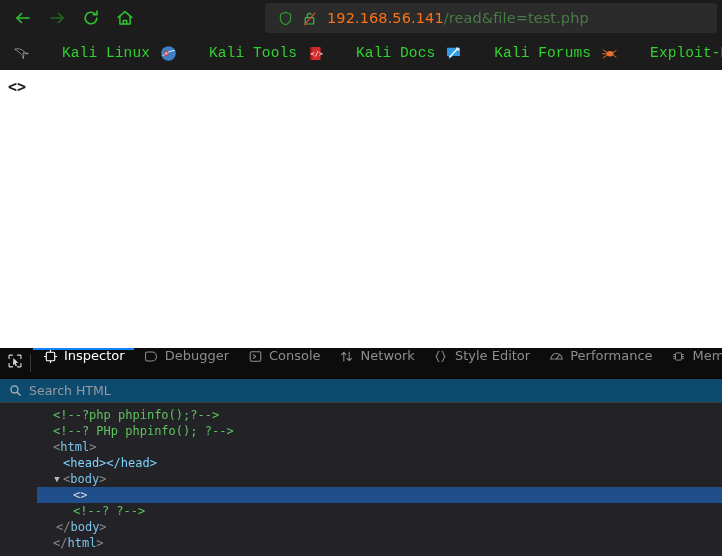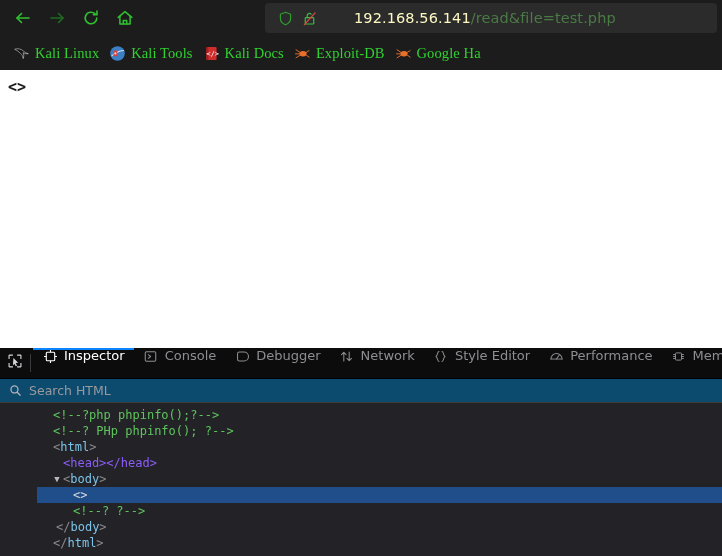--- a/index.html
+++ b/index.html
@@ -64,21 +64,21 @@
     justify-content: center;
     flex: none;
   }
   .url-text {
     font-family: "DejaVu Sans", sans-serif;
     font-size: 14.5px;
     white-space: nowrap;
     margin-left: 6px;
     letter-spacing: 0.1px;
   }
-  .url-host { color: #fef9c3; margin-left: 27px; }
+  .url-host { color: #f97316; }
   .url-path { color: #4a7a45; }
 
   
   .bookmarks {
     height: 34px;
     display: flex;
     align-items: center;
     padding-left: 8px;
     box-sizing: border-box;
     overflow: hidden;
@@ -98,22 +98,23 @@
     flex: none;
     margin-right: 5px;
     display: flex;
     align-items: center;
     justify-content: center;
     position: relative;
   }
   .bm-label {
     color: #30d130;
     font-size: 14.5px;
-    font-family: Liberation Serif, serif;
+    font-family: Liberation Mono, monospace;
     letter-spacing: 0.1px;
+    margin-left: 27px;
   }
 
   
   .page-content {
     background: #ffffff;
     height: 278px;
     width: 722px;
     box-sizing: border-box;
     padding: 8px 8px 0 8px;
     overflow: hidden;
@@ -231,21 +232,21 @@
     width: 12px;
     text-align: center;
     color: #b8b8ba;
     font-size: 9px;
     vertical-align: top;
   }
   .twisty.blank { color: transparent; }
   .c-comment { color: #5ec45e; }
   .c-bracket { color: #8a8a8e; }
   .c-tag     { color: #7bc3e8; }
-  .c-dim     { color: #8b5cf6; }
+  .c-dim     { color: #7dd3fc; }
   .c-text    { color: #d7d7db; }
 </style>
 </head>
 <body>
 
 <div class="browser-chrome">
 
   <div class="nav-row">
 
     <div class="nav-btn">
@@ -330,20 +331,30 @@
       <span class="bm-ico">
         <svg width="17" height="17" viewBox="0 0 20 20">
           <rect x="4" y="2.4" width="12" height="15.2" rx="1" fill="#d02d2d"></rect>
           <rect x="4" y="2.4" width="2.3" height="15.2" fill="#a41f1f"></rect>
           <text x="11.4" y="13" font-family="DejaVu Sans Mono, monospace" font-size="8" fill="#ffffff" text-anchor="middle">&lt;/&gt;</text>
         </svg>
       </span>
       <span class="bm-label">Kali Docs</span>
     </div>
 
+    <div class="bm">
+      <span class="bm-ico">
+        <svg width="17" height="17" viewBox="0 0 20 20">
+          <path d="M2.4 3.2 H17.6 V13 H9.5 L4.6 16.6 V13 H2.4 Z" fill="#2e9ce8"></path>
+          <path d="M15.6 3.6 L5.2 14.4" stroke="#ffffff" stroke-width="1.5"></path>
+          <path d="M14.2 2.4 L17.4 5.6 L16 7 L12.8 3.8 Z" fill="#ececec"></path>
+        </svg>
+      </span>
+      <span class="bm-label">Kali Forums</span>
+    </div>
 
 
     <div class="bm">
       <span class="bm-ico">
         <svg width="17" height="17" viewBox="0 0 20 20">
           <ellipse cx="10.6" cy="10.4" rx="4.2" ry="3.2" fill="#e8702a"></ellipse>
           <path d="M6.6 8.4 L2.4 5.6 M6.4 10.4 L1.8 10.4 M6.6 12.4 L2.4 15" stroke="#e8702a" stroke-width="1.1" stroke-linecap="round"></path>
           <path d="M14.6 8.6 L17.8 6.6 M14.8 12.2 L17.8 14.2" stroke="#e8702a" stroke-width="1.1" stroke-linecap="round"></path>
         </svg>
       </span>
@@ -389,34 +400,34 @@
           <rect x="4.4" y="4.4" width="11.2" height="11.2" rx="1.3"></rect>
           <path d="M10 1.4 V4.4 M10 15.6 V18.6 M1.4 10 H4.4 M15.6 10 H18.6"></path>
         </svg>
       </span>
       <span>Inspector</span>
     </div>
 
     <div class="dt-tab">
       <span class="tab-ico">
         <svg width="15" height="15" viewBox="0 0 20 20" fill="none" stroke="#8e8e92" stroke-width="1.4">
+          <path d="M3.4 6.4 a2.4 2.4 0 0 1 2.4-2.4 H12 a6 6 0 0 1 0 12 H5.8 a2.4 2.4 0 0 1-2.4-2.4 Z"></path>
+        </svg>
+      </span>
+      <span>Debugger</span>
+    </div>
+
+    <div class="dt-tab">
+      <span class="tab-ico">
+        <svg width="15" height="15" viewBox="0 0 20 20" fill="none" stroke="#8e8e92" stroke-width="1.4">
           <rect x="3" y="3.6" width="14" height="12.8" rx="1.6"></rect>
           <path d="M7 7.6 L10.2 10 L7 12.4" stroke-linecap="round" stroke-linejoin="round"></path>
         </svg>
       </span>
       <span>Console</span>
-    </div>
-
-    <div class="dt-tab">
-      <span class="tab-ico">
-        <svg width="15" height="15" viewBox="0 0 20 20" fill="none" stroke="#8e8e92" stroke-width="1.4">
-          <path d="M3.4 6.4 a2.4 2.4 0 0 1 2.4-2.4 H12 a6 6 0 0 1 0 12 H5.8 a2.4 2.4 0 0 1-2.4-2.4 Z"></path>
-        </svg>
-      </span>
-      <span>Debugger</span>
     </div>
 
     <div class="dt-tab">
       <span class="tab-ico">
         <svg width="15" height="15" viewBox="0 0 20 20" fill="none" stroke="#8e8e92" stroke-width="1.4" stroke-linecap="round" stroke-linejoin="round">
           <path d="M6.4 16 V4.6 M3.4 7.6 L6.4 4.4 L9.4 7.6"></path>
           <path d="M13.6 4 V15.4 M10.6 12.4 L13.6 15.6 L16.6 12.4"></path>
         </svg>
       </span>
       <span>Network</span>

